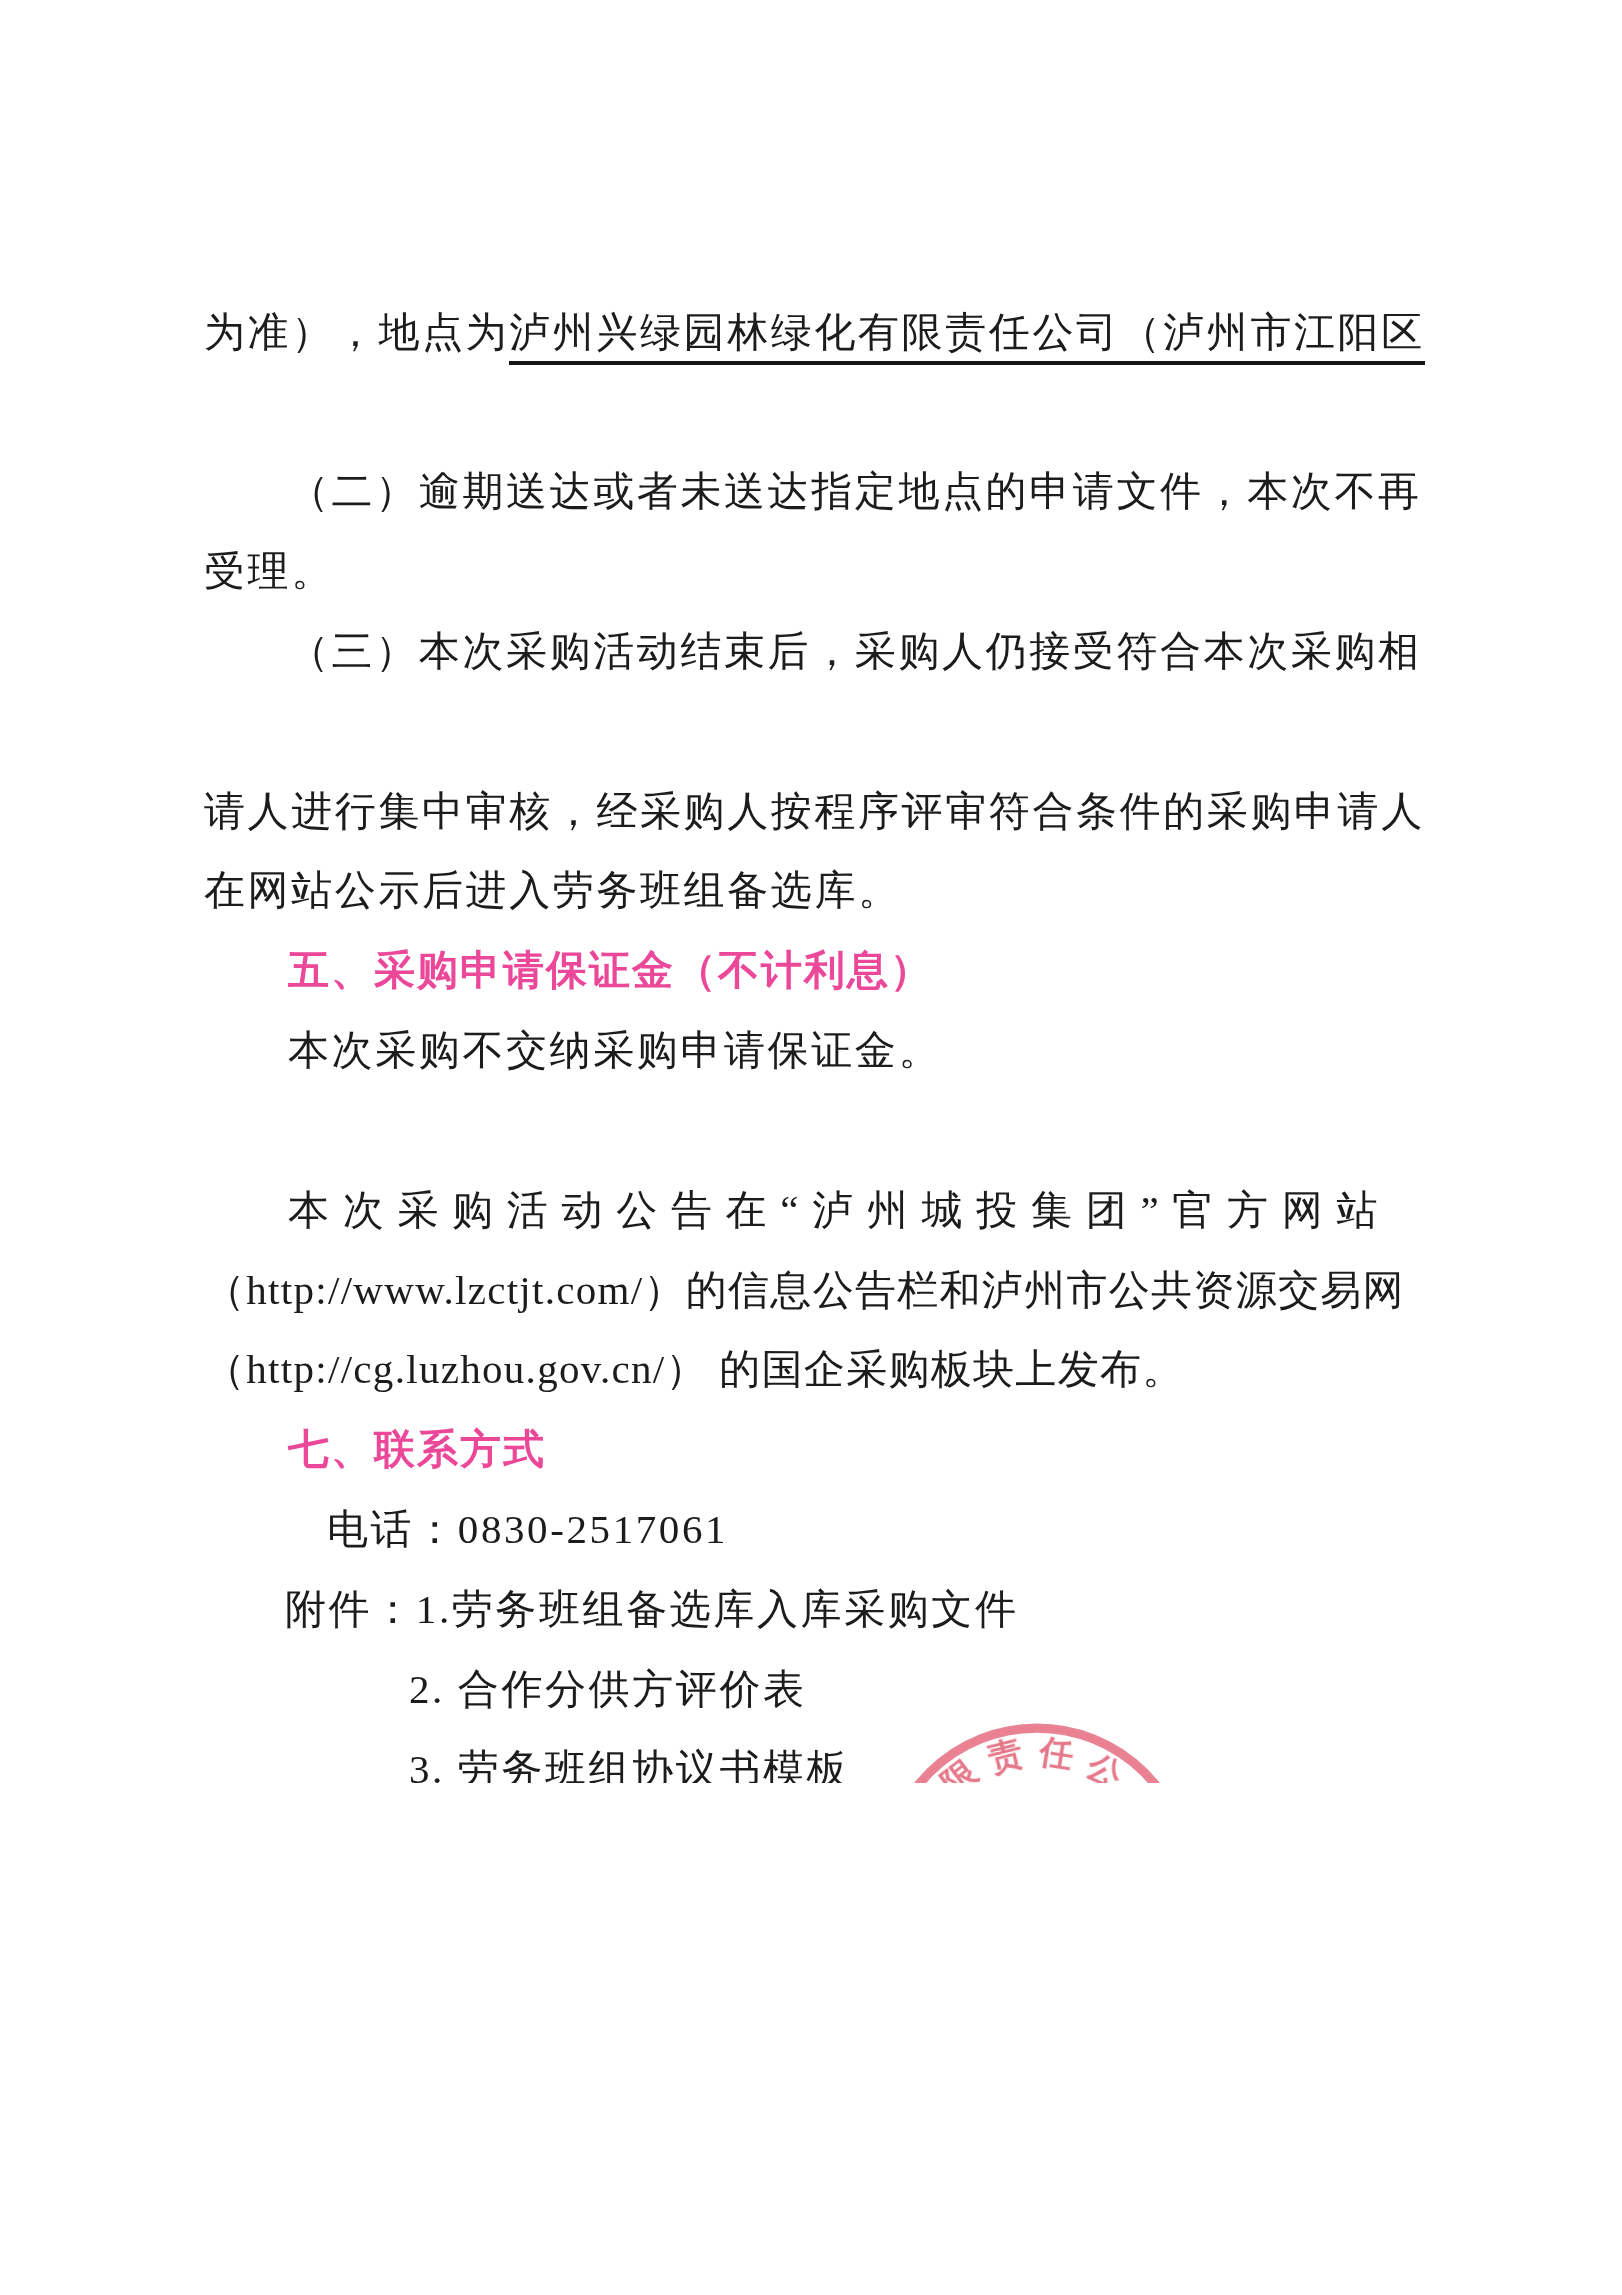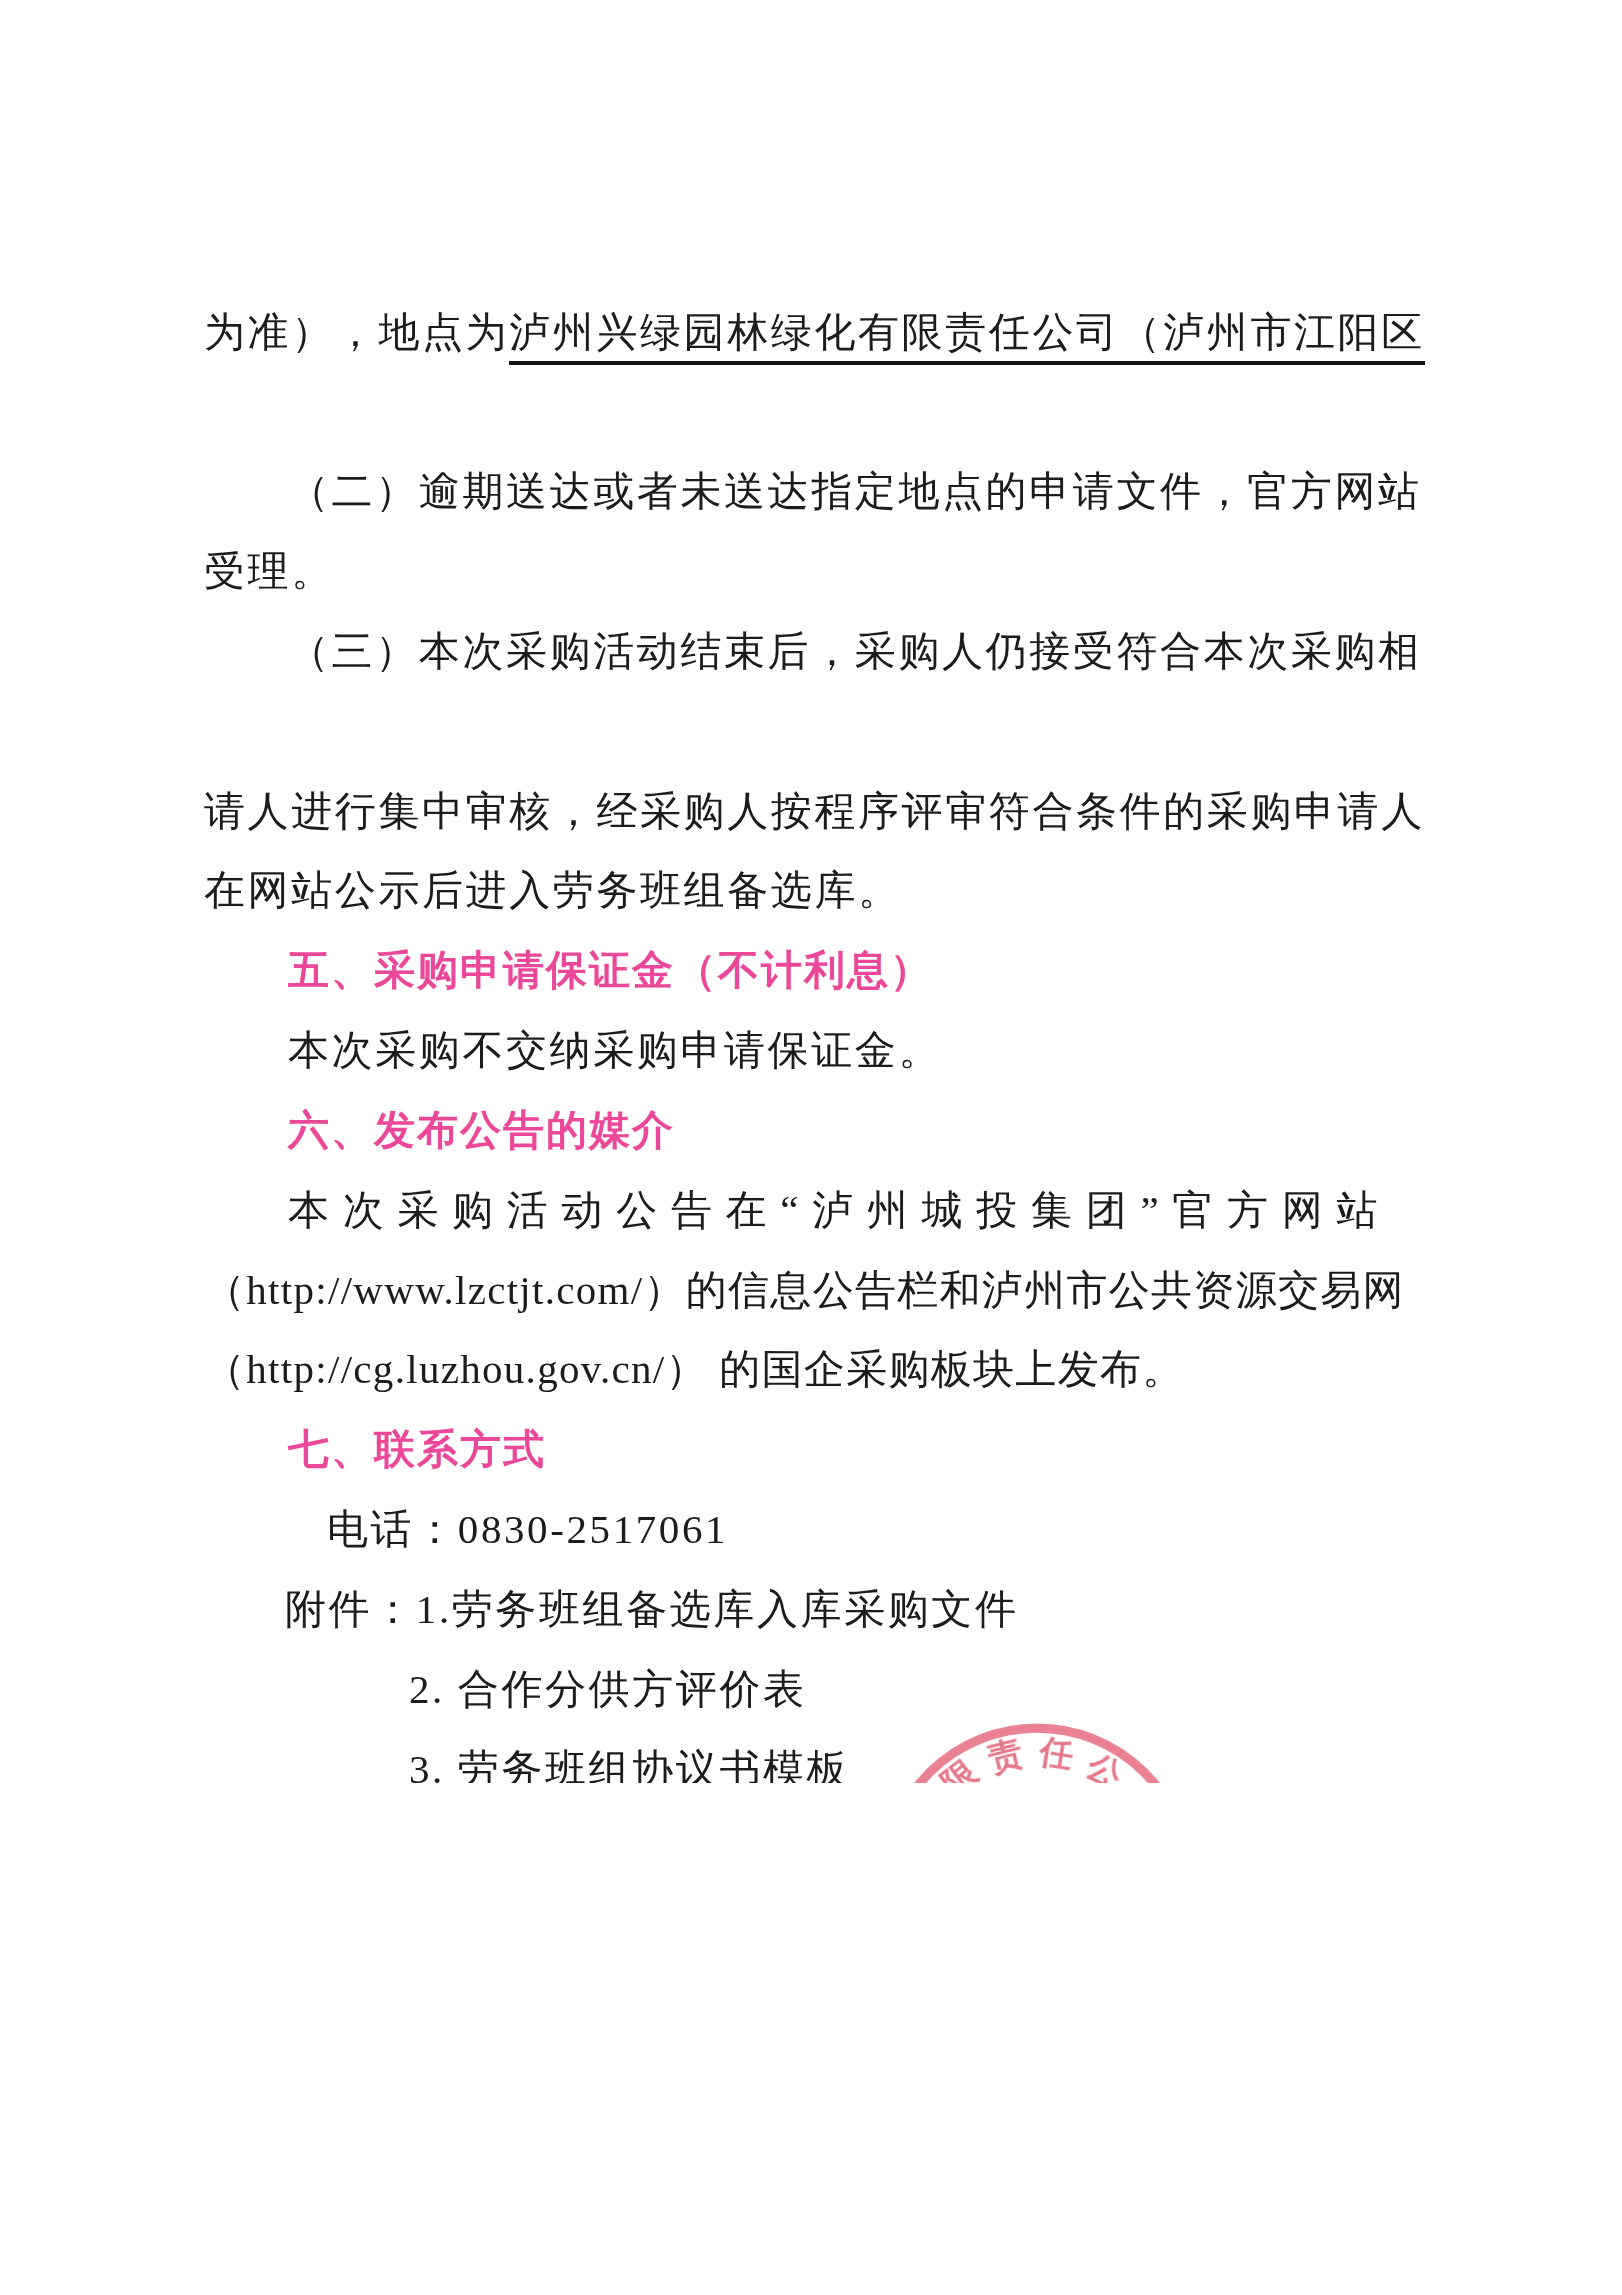--- a/index.html
+++ b/index.html
@@ -49,31 +49,30 @@
     font-weight:bold;
   }
 </style>
 </head>
 <body>
 
 <div class="page">
 
   <div class="line" style="left:204px; top:308px;"><span>为准），地点为</span><span class="u">泸州兴绿园林绿化有限责任公司（泸州市江阳区</span></div>
 
-  <div class="line" style="left:288px; top:467px;">（二）逾期送达或者未送达指定地点的申请文件，官方网站</div>
+  <div class="line" style="left:288px; top:467px;">（二）逾期送达或者未送达指定地点的申请文件，本次不再</div>
   <div class="line" style="left:204px; top:547px;">受理。</div>
 
   <div class="line" style="left:288px; top:627px;">（三）本次采购活动结束后，采购人仍接受符合本次采购相</div>
   <div class="line" style="left:204px; top:787px;">请人进行集中审核，经采购人按程序评审符合条件的采购申请人</div>
   <div class="line" style="left:204px; top:866px;">在网站公示后进入劳务班组备选库。</div>
 
   <div class="line heading" style="left:288px; top:946px;">五、采购申请保证金（不计利息）</div>
   <div class="line" style="left:288px; top:1026px;">本次采购不交纳采购申请保证金。</div>
 
-  <div class="line heading" style="left:288px; top:1106px;">六、发布公告的媒介</div>
   <div class="line spread" style="left:288px; top:1186px;">本次采购活动公告在“泸州城投集团”官方网站</div>
   <div class="line tight" style="left:204px; top:1266px;">（http://www.lzctjt.com/）的信息公告栏和泸州市公共资源交易网</div>
   <div class="line tight" style="left:204px; top:1345px;">（http://cg.luzhou.gov.cn/） 的国企采购板块上发布。</div>
 
   <div class="line heading" style="left:288px; top:1425px;">七、联系方式</div>
   <div class="line" style="left:327px; top:1505px;">电话：0830-2517061</div>
 
   <div class="line" style="left:285px; top:1585px;">附件：1.劳务班组备选库入库采购文件</div>
   <div class="line" style="left:409px; top:1665px;">2. 合作分供方评价表</div>
   <div class="line" style="left:409px; top:1745px;">3. 劳务班组协议书模板</div>

